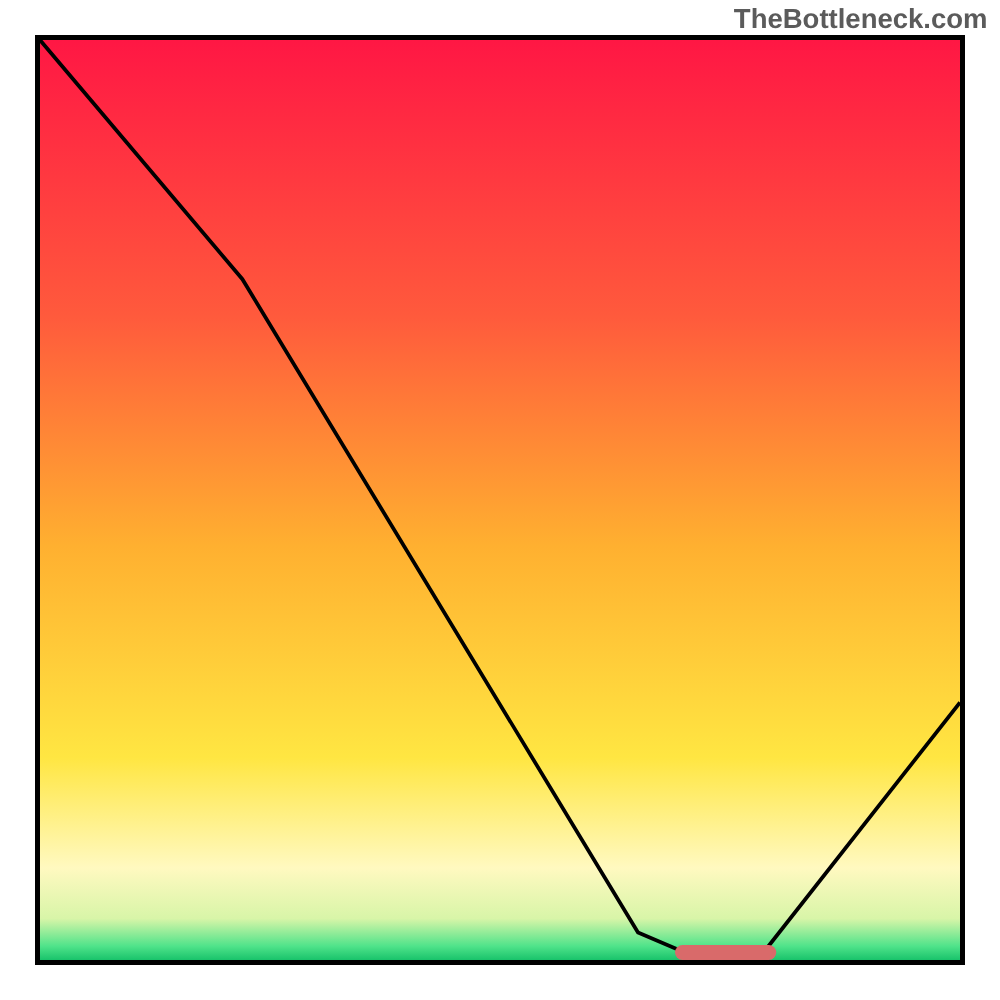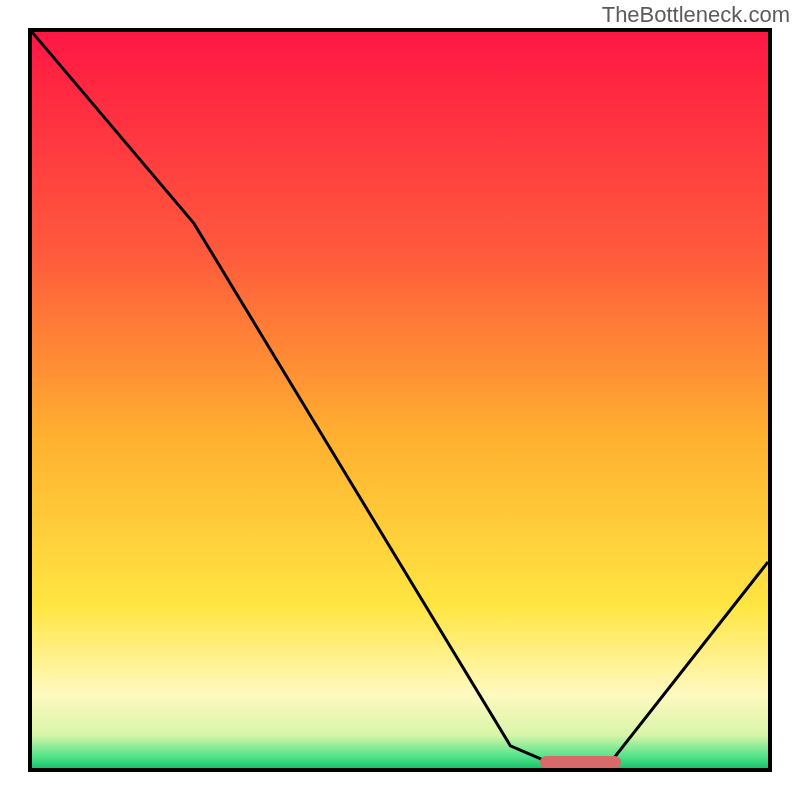--- a/index.html
+++ b/index.html
@@ -13,21 +13,21 @@
   .container {
     position: relative;
     width: 800px;
     height: 800px;
   }
   .watermark {
     position: absolute;
     top: 2px;
     right: 10px;
     font-size: 22px;
-    font-weight: normal;
+    font-weight: bold;
     color: #5b5b5b;
     z-index: 10;
   }
   .frame {
     position: absolute;
     left: 28px;
     top: 28px;
     width: 744px;
     height: 744px;
     border: 4px solid #000;

